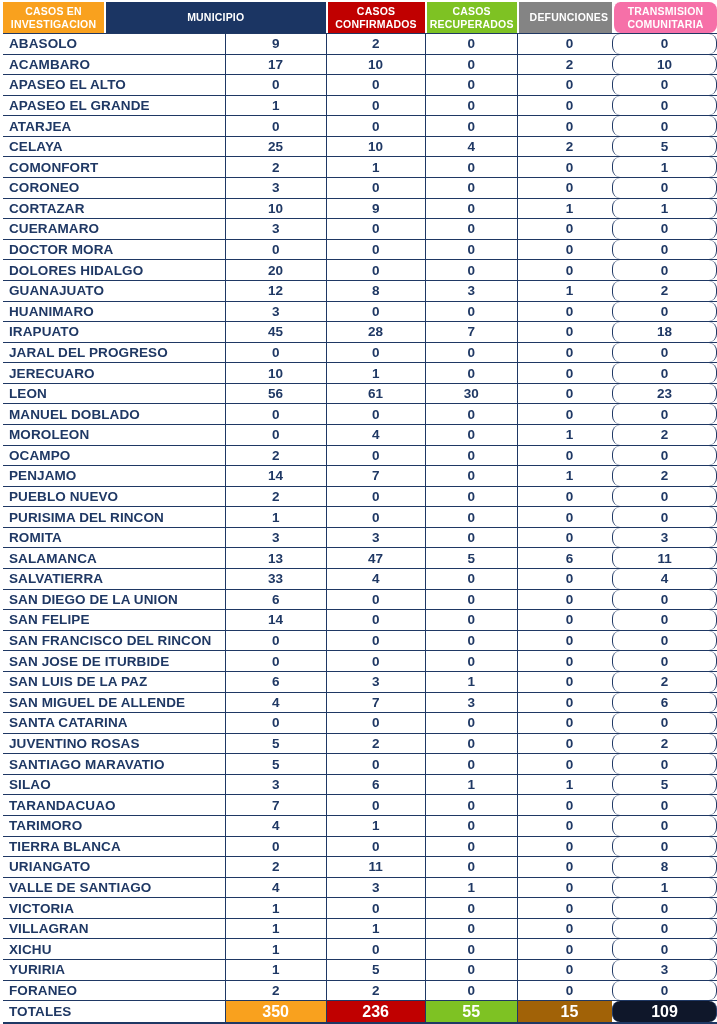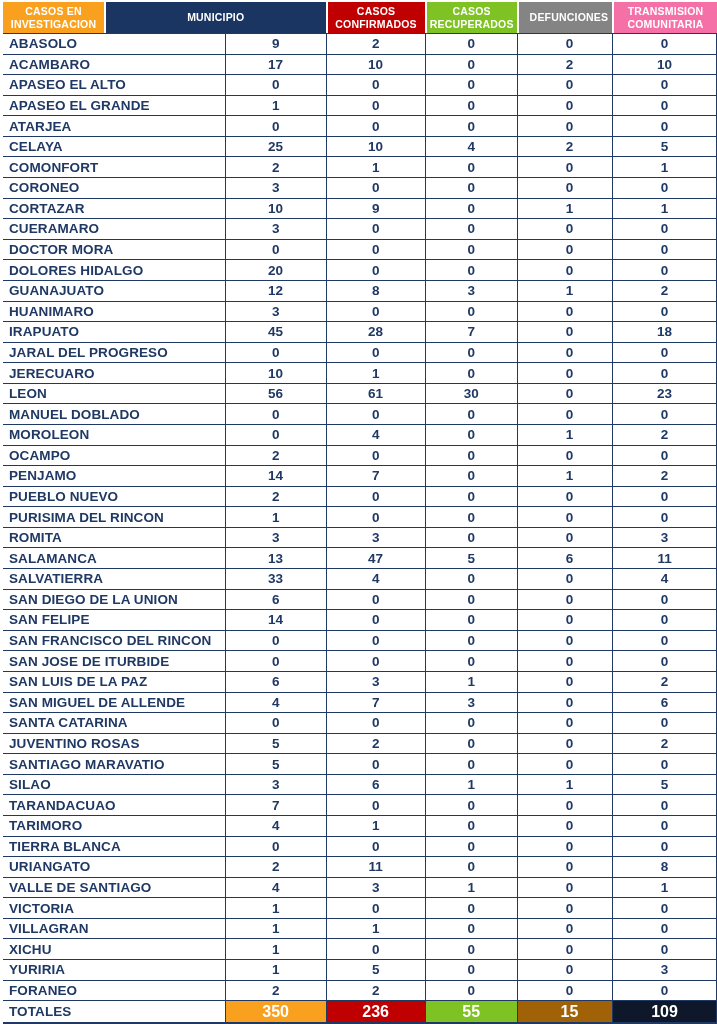--- a/index.html
+++ b/index.html
@@ -19,21 +19,21 @@
 
   
   .body{ flex:1 1 auto; display:flex; flex-direction:column; min-height:0; }
   .row{ display:flex; flex:1 1 auto; min-height:0;
         border-bottom:1px solid var(--navy); }
   .cell{ box-sizing:border-box; display:flex; align-items:center; overflow:hidden; }
   .cell.name{ padding-left:6px; color:var(--navy); font-weight:bold;
               font-size:13.5px; white-space:nowrap; letter-spacing:0.1px; }
   .cell.num{ justify-content:center; color:var(--navy); font-weight:bold; font-size:13.5px; }
   .c0{ width:226px; } .c1{ width:103px; } .c2{ width:101px; }
-  .c3{ width:94px; }  .c4{ width:97px;padding-left:9px; }  .c5{ width:107px; }
+  .c3{ width:94px; }  .c4{ width:97px;padding-left:9px; }  .c5{ width:107px;border-radius:8px; }
   .row .c1,.row .c2,.row .c3,.row .c4,.row .c5{ border-left:1px solid var(--navy); }
   .row .c5{ border-right:1px solid var(--navy); }
   .u{ text-underline-offset:2px; text-decoration-thickness:1.5px; }
 
   
   .row.totals{ flex:0 0 21px; height:21px; border-bottom:2px solid var(--navy); }
   .totals .tnum{ color:#fff; font-size:16px; }
 </style>
 </head>
 <body>

